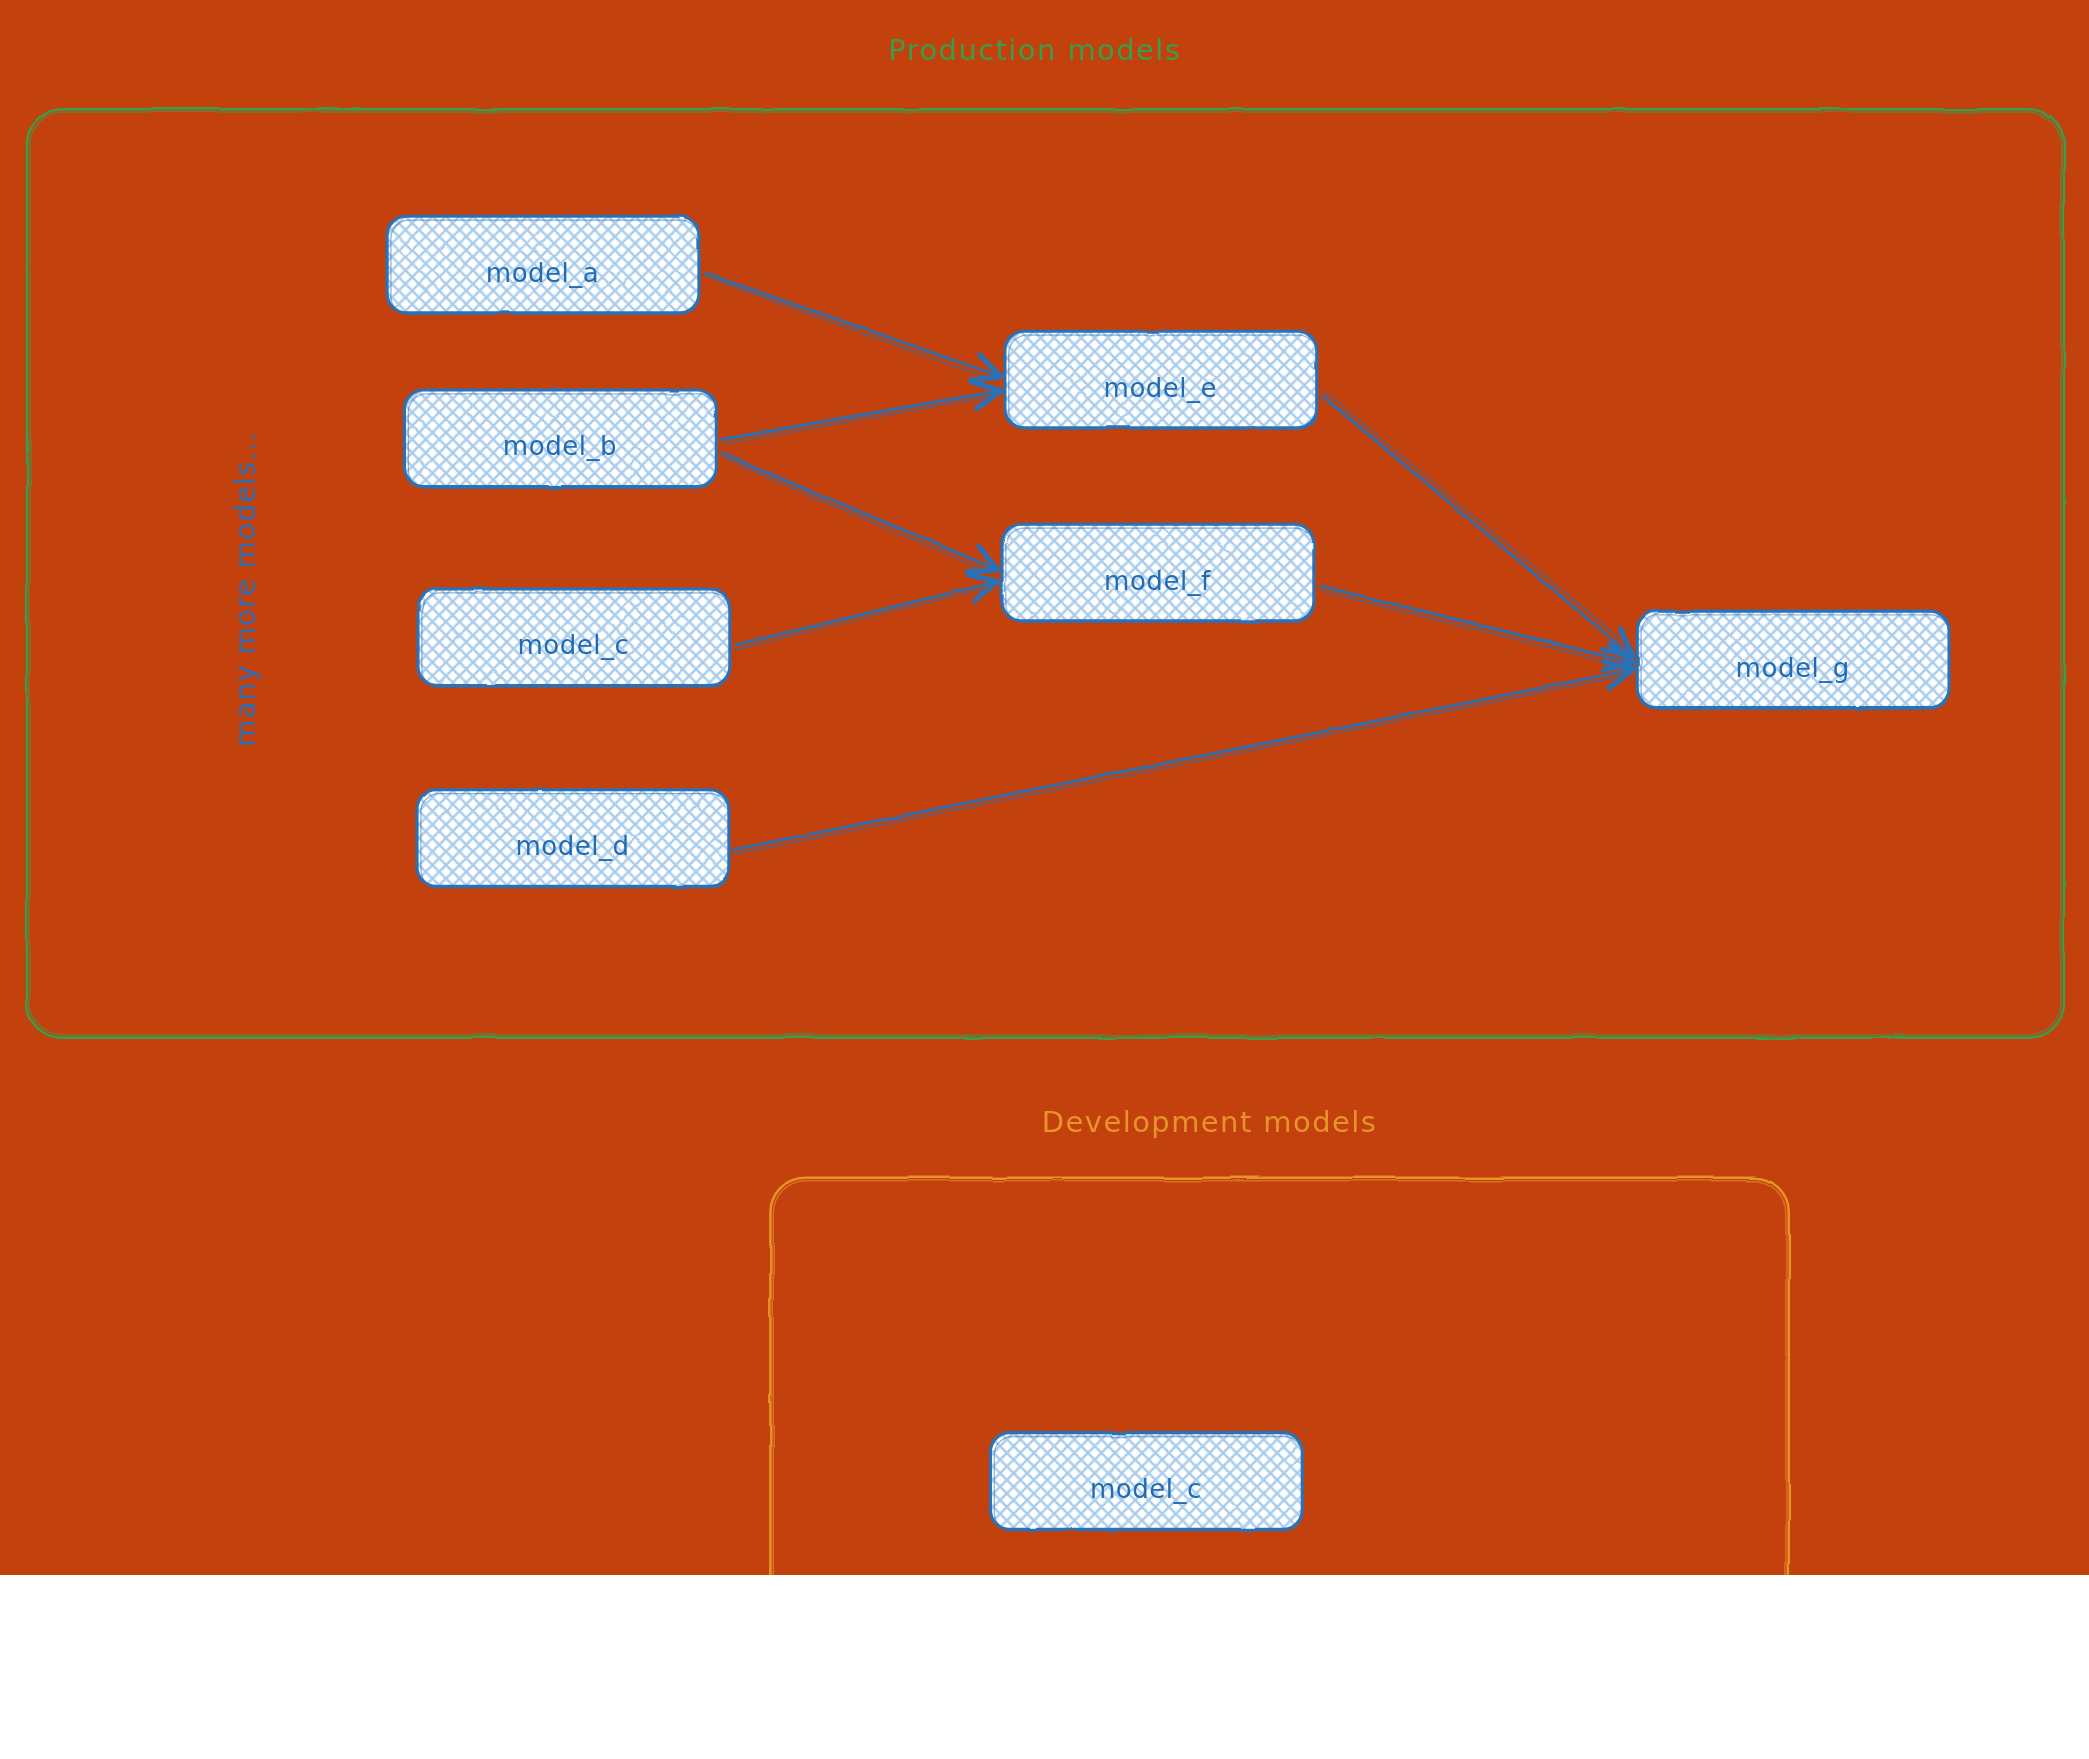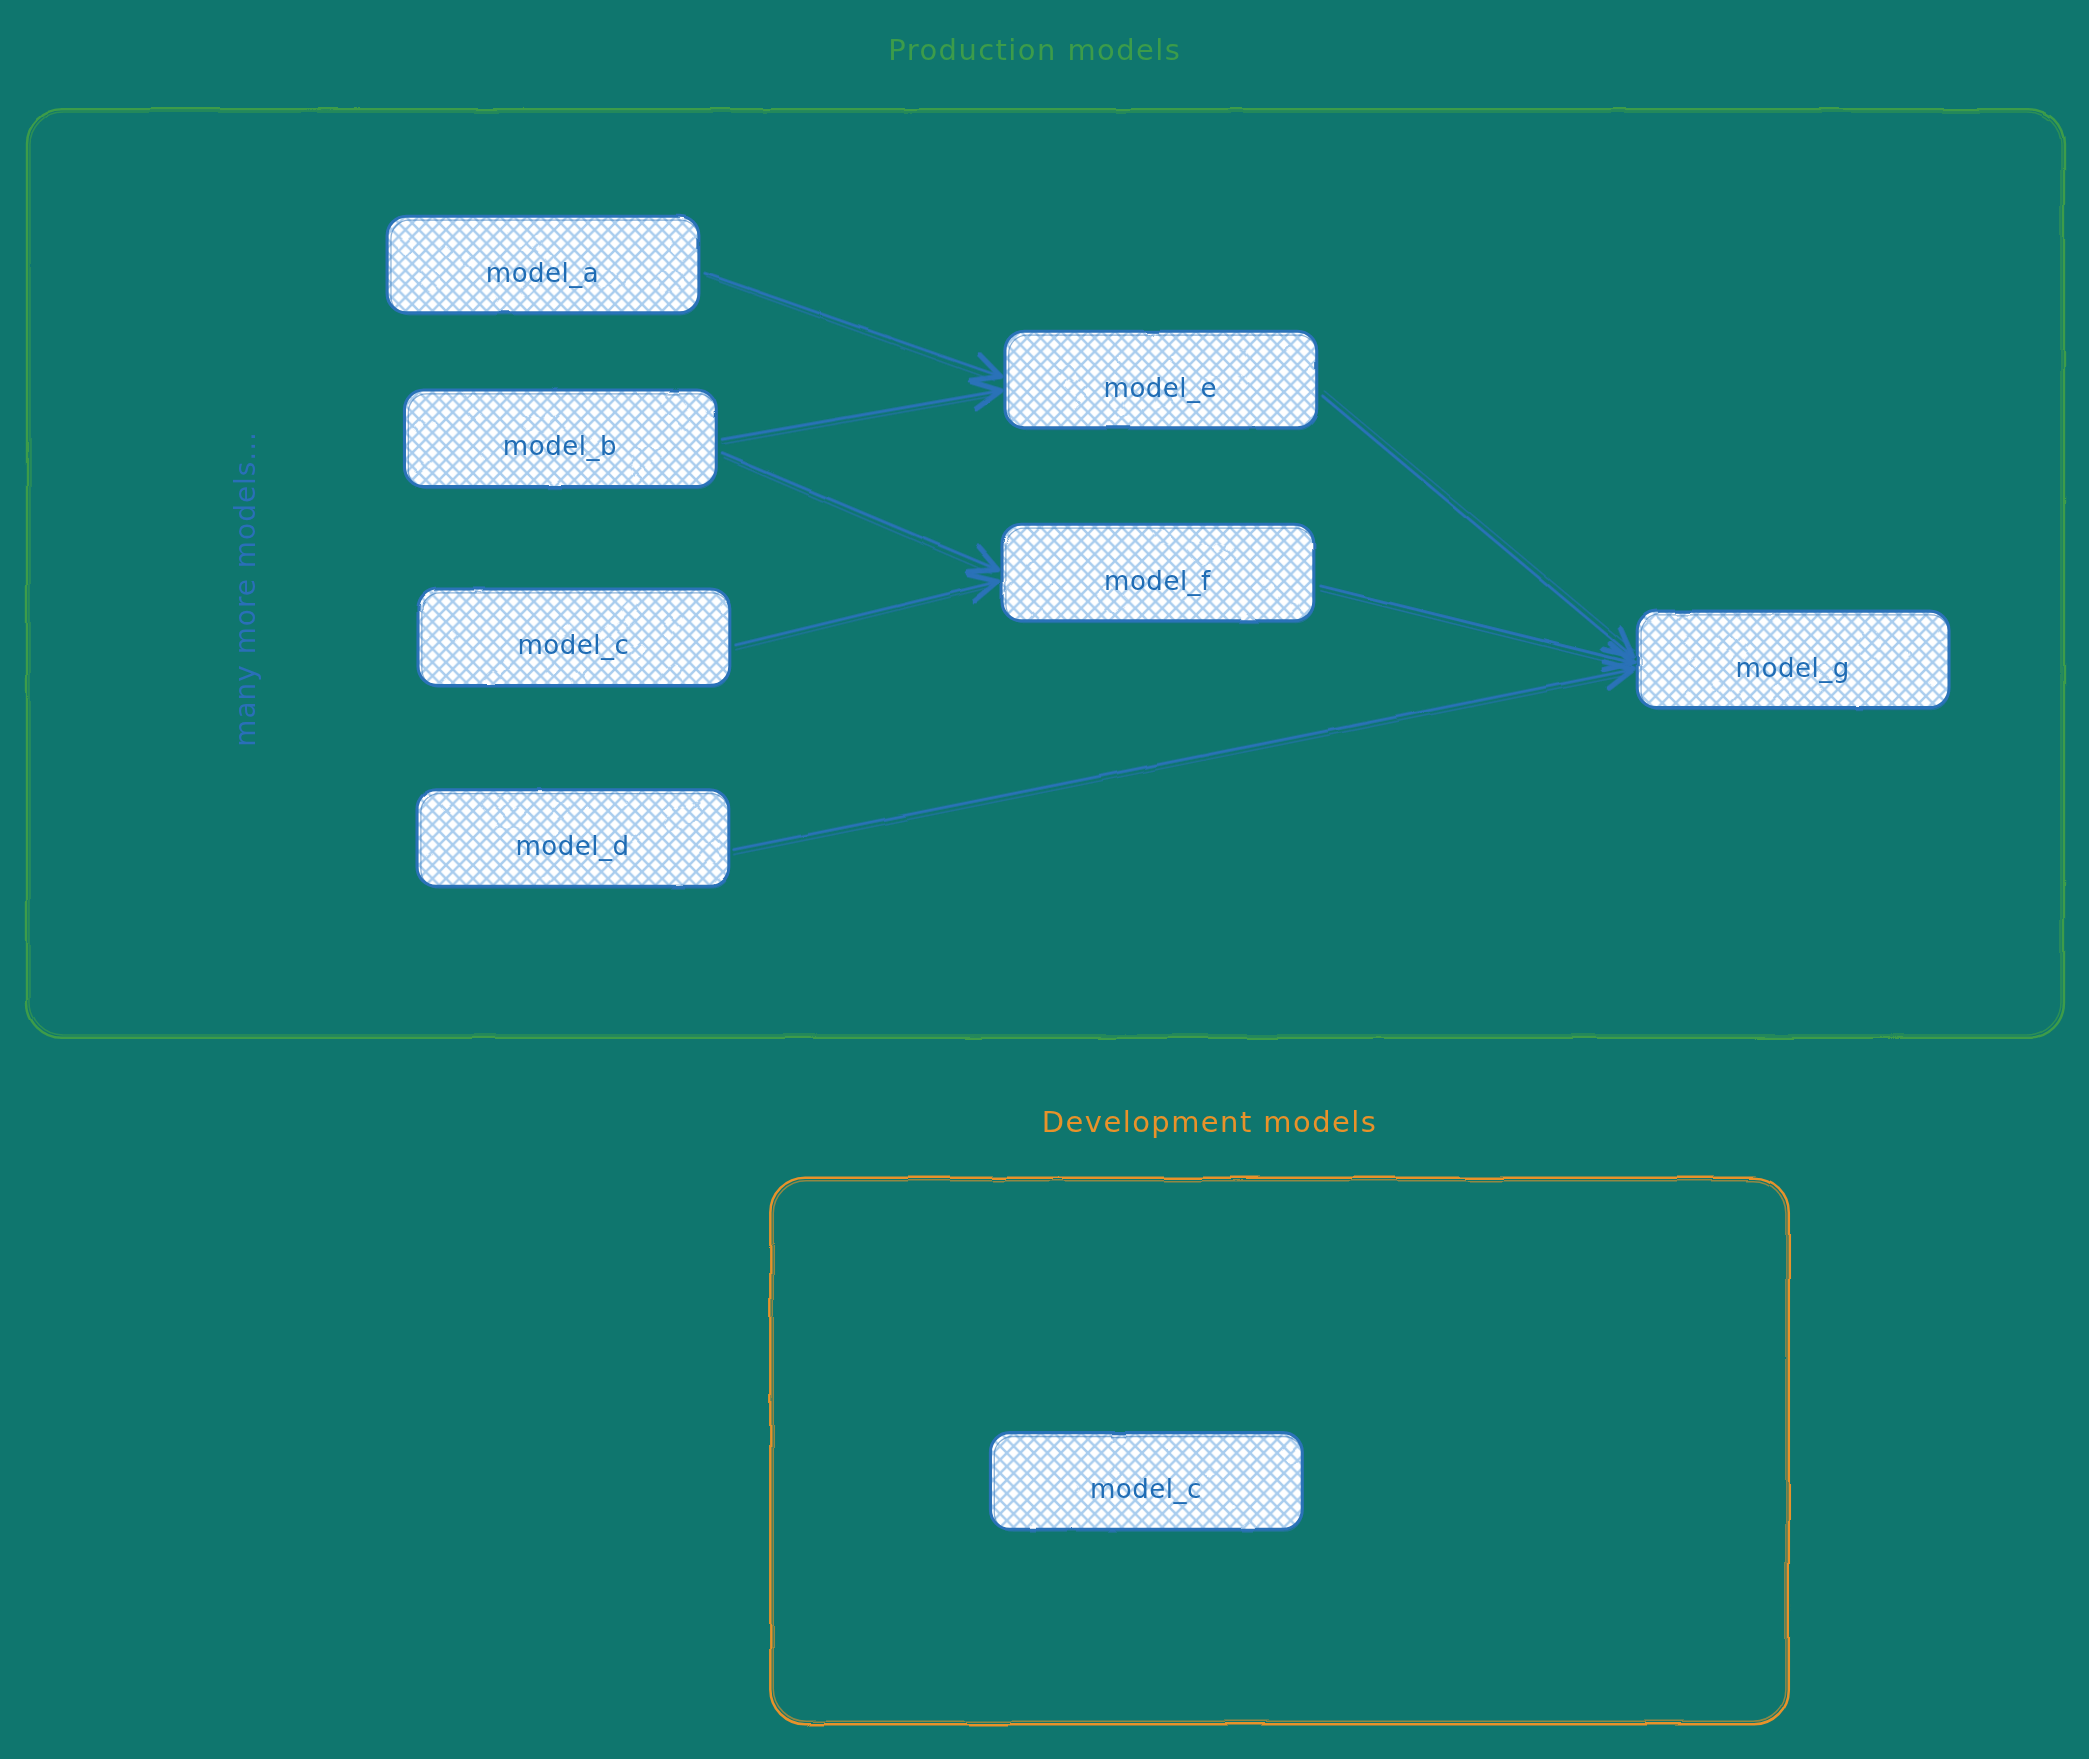--- a/index.html
+++ b/index.html
@@ -6,22 +6,22 @@
     margin: 0;
     padding: 0;
     background: #ffffff;
   }
   body {
     font-family: "DejaVu Sans", sans-serif;
   }
   #canvas {
     position: relative;
     width: 2089px;
-    height: 1759px;
-    background: #0f766e;
+    height: 1575px;
+    background: #c2410c;
     overflow: hidden;
   }
   #diagram-svg {
     position: absolute;
     left: 0;
     top: 0;
     width: 2089px;
     height: 1759px;
   }
   .group-title {

